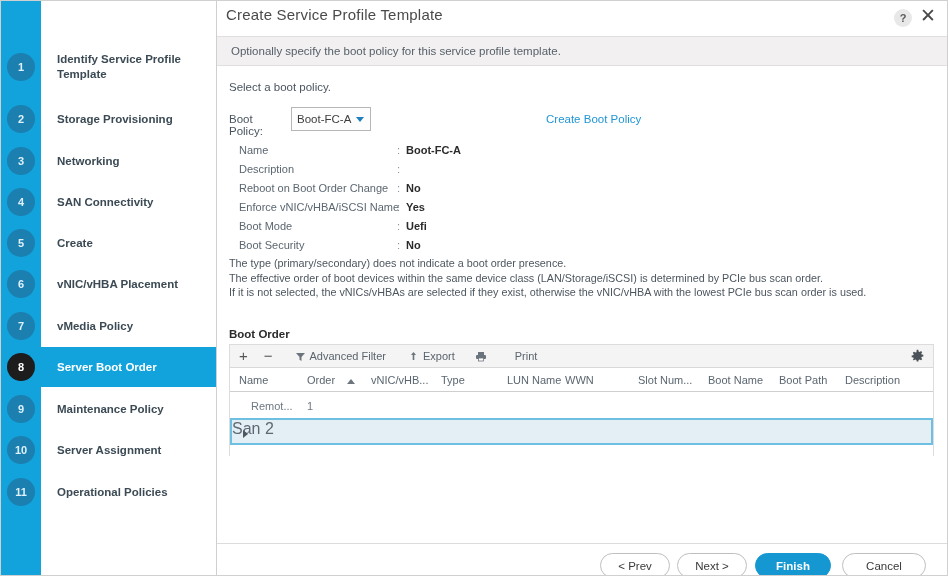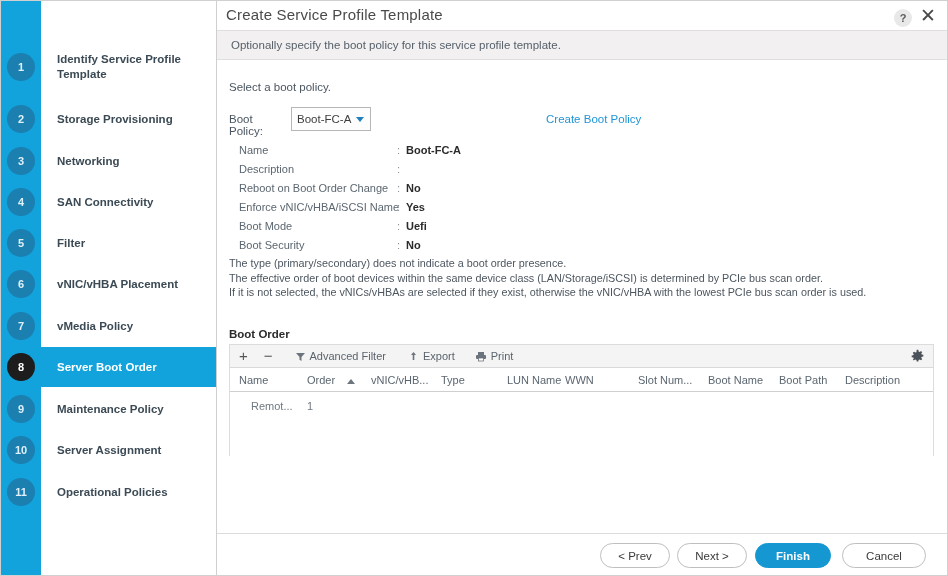--- a/index.html
+++ b/index.html
@@ -74,21 +74,21 @@
     display:flex; align-items:center; justify-content:center;
     cursor:pointer;
   }
   #close-btn {
     position:absolute; right:8px; top:3px;
     width:22px; height:24px; color:#4a4a4a;
     font-size:19px; line-height:24px; text-align:center;
     cursor:pointer;
   }
   #subbar {
-    position:absolute; left:0; top:29px; right:0; height:30px;
+    position:absolute; left:0; top:35px; right:0; height:30px;
     background:#f2f0f0;
     border-top:1px solid #e0dede;
     border-bottom:1px solid #e0dede;
   }
   #subbar span {
     position:absolute; left:14px; top:8px;
     font-size:11.5px; color:#56606a;
   }
 
   #content { position:absolute; left:0; top:65px; right:0; bottom:46px; }
@@ -161,21 +161,21 @@
   .tb-item {
     display:flex; align-items:center;
     font-size:11px; color:#5a646d;
     cursor:pointer; height:23px;
   }
   .tb-item .ic { margin-right:4px; display:inline-flex; }
   #tb-plus  { margin-left:9px; font-size:15px; color:#555; line-height:14px; }
   #tb-minus { margin-left:16px; font-size:15px; color:#555; line-height:14px; }
   #tb-filter { margin-left:22px; }
   #tb-export { margin-left:22px; }
-  #tb-print  { margin-left:20px; }
+  #tb-print  { margin-left:20px;gap:24px; }
   #gear-btn {
     position:absolute; right:8px; top:4px;
     width:15px; height:15px; cursor:pointer;
   }
 
   #tbl-head {
     position:relative; height:24px;
     border-bottom:1px solid #cfcfcf;
     background:#ffffff;
   }
@@ -207,21 +207,21 @@
     position:absolute; left:11px; top:10px;
     width:0; height:0;
     border-top:4px solid transparent;
     border-bottom:4px solid transparent;
     border-left:5px solid #4d5560;
     cursor:pointer;
   }
 
   
   #footer {
-    position:absolute; left:0; bottom:0; right:0; height:42px;
+    position:absolute; left:0; bottom:0; right:0; height:32px;
     background:#ffffff;
     border-top:1px solid #dcdcdc;
   }
   .btn {
     position:absolute; top:9px; height:25px;
     border-radius:13px;
     font-size:11.5px;
     display:flex; align-items:center; justify-content:center;
     cursor:pointer;
     border:1px solid #bfbfbf; background:#ffffff; color:#3a3a3a;
@@ -254,21 +254,21 @@
       <div class="slabel">Networking</div>
     </div>
 
     <div class="step" style="top:181px">
       <div class="badge">4</div>
       <div class="slabel">SAN Connectivity</div>
     </div>
 
     <div class="step" style="top:222px">
       <div class="badge">5</div>
-      <div class="slabel">Filter</div>
+      <div class="slabel">Create</div>
     </div>
 
     <div class="step" style="top:263px">
       <div class="badge">6</div>
       <div class="slabel">vNIC/vHBA Placement</div>
     </div>
 
     <div class="step" style="top:305px">
       <div class="badge">7</div>
       <div class="slabel">vMedia Policy</div>
@@ -418,20 +418,25 @@
           <span class="th" style="left:615px">Description</span>
         </div>
 
         <div id="tbl-body">
 
           <div class="trow" style="top:3px">
             <span class="cell" style="left:21px">Remot...</span>
             <span class="cell" style="left:77px">1</span>
           </div>
 
+          <div id="row-selected">
+            <span id="expand-tri"></span>
+            <span class="cell" style="left:21px">San</span>
+            <span class="cell" style="left:77px">2</span>
+          </div>
 
         </div>
       </div>
     </div>
 
     <div id="footer">
       <div class="btn" id="btn-prev">&lt; Prev</div>
       <div class="btn" id="btn-next">Next &gt;</div>
       <div class="btn" id="btn-finish">Finish</div>
       <div class="btn" id="btn-cancel">Cancel</div>

